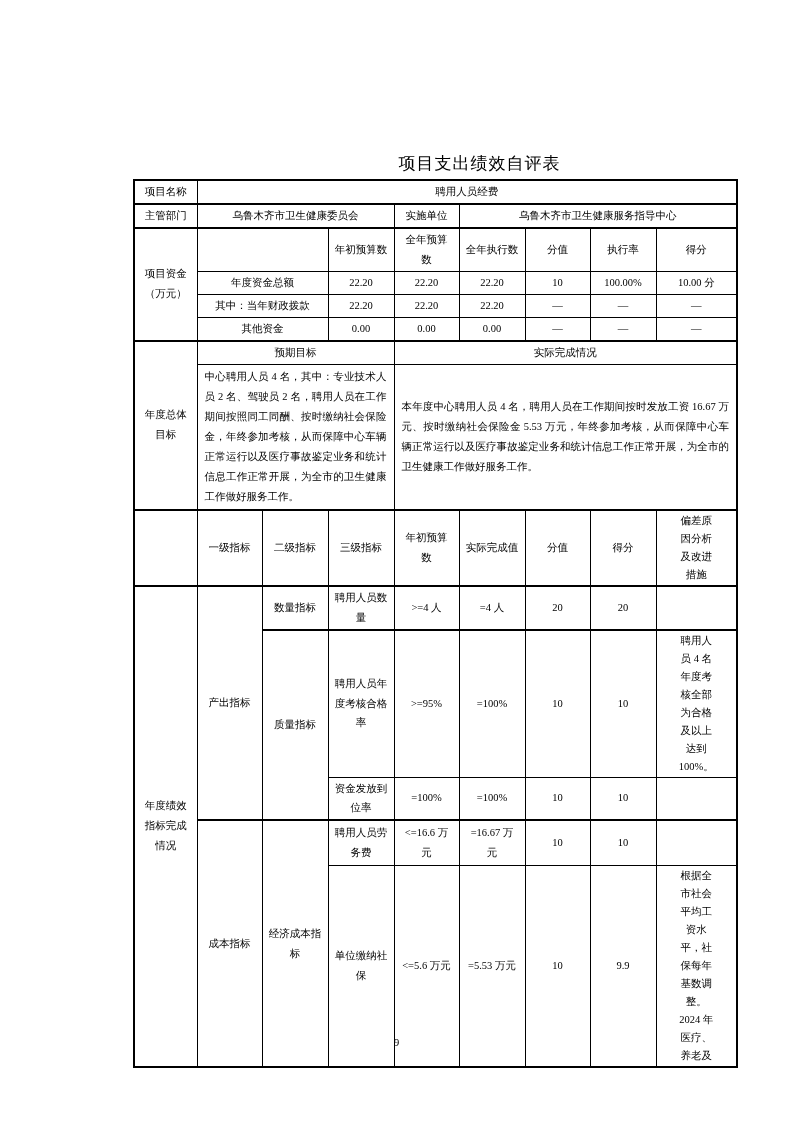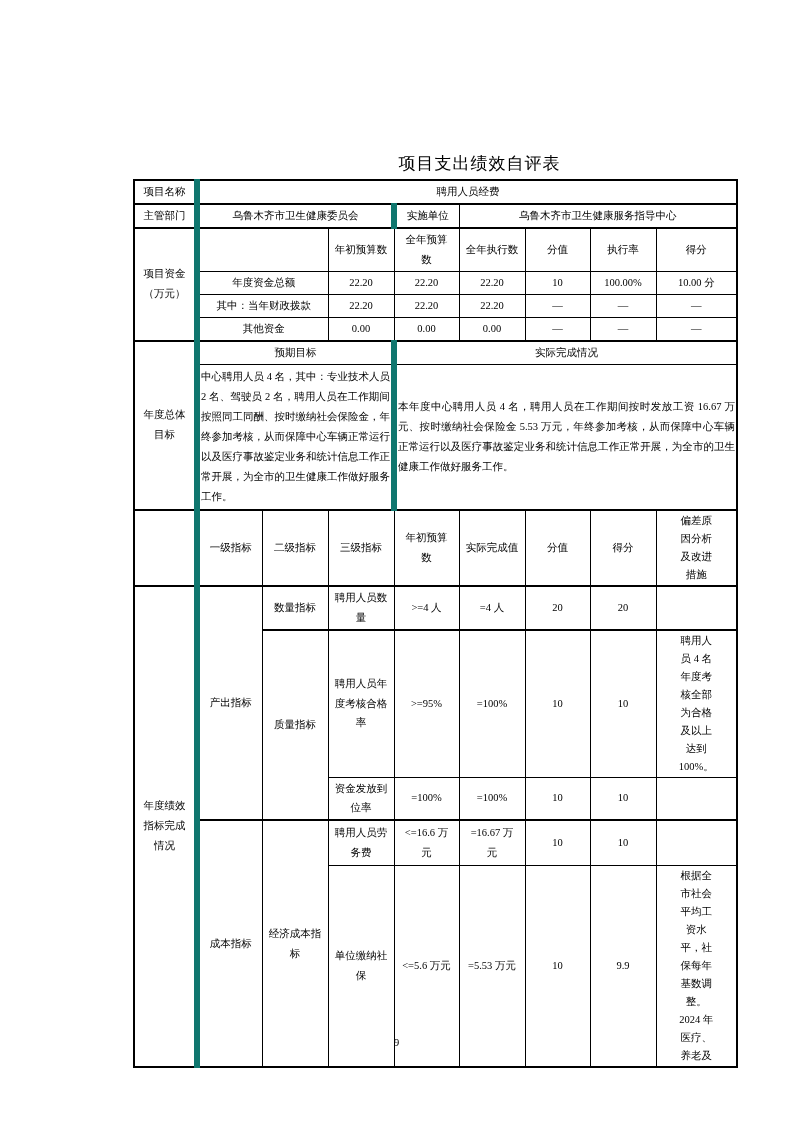--- a/index.html
+++ b/index.html
@@ -30,22 +30,22 @@
   td {
     border: 1px solid #000;
     font-size: 10.5px;
     line-height: 1.9;
     text-align: center;
     vertical-align: middle;
     padding: 1px 6px;
     overflow: hidden;
   }
   .bb2 { border-bottom: 2px solid #000; }
-  .bl2 { border-left: 6px solid #0f766e; }
-  .goal-cell { text-align: justify; text-justify: inter-ideograph; line-height: 20px; padding: 2px 1px; }
+  .bl2 { border-left: 1px solid #0f766e; }
+  .goal-cell { text-align: justify; text-justify: inter-ideograph; line-height: 20px; padding: 2px 7px; }
   .dev-cell { line-height: 18px; padding: 1px 22px; }
   tr.r22 { height: 22px; } tr.r23 { height: 23px; } tr.r42 { height: 42px; }
   tr.r65 { height: 65px; } tr.r43 { height: 43px; } tr.r45 { height: 45px; }
   tr.r129 { height: 129px; } tr.r143 { height: 143px; }
   .page-number {
     position: absolute; left: 0; top: 1036px; width: 100%;
     text-align: center; font-size: 11px;
   }
 </style>
 </head>

